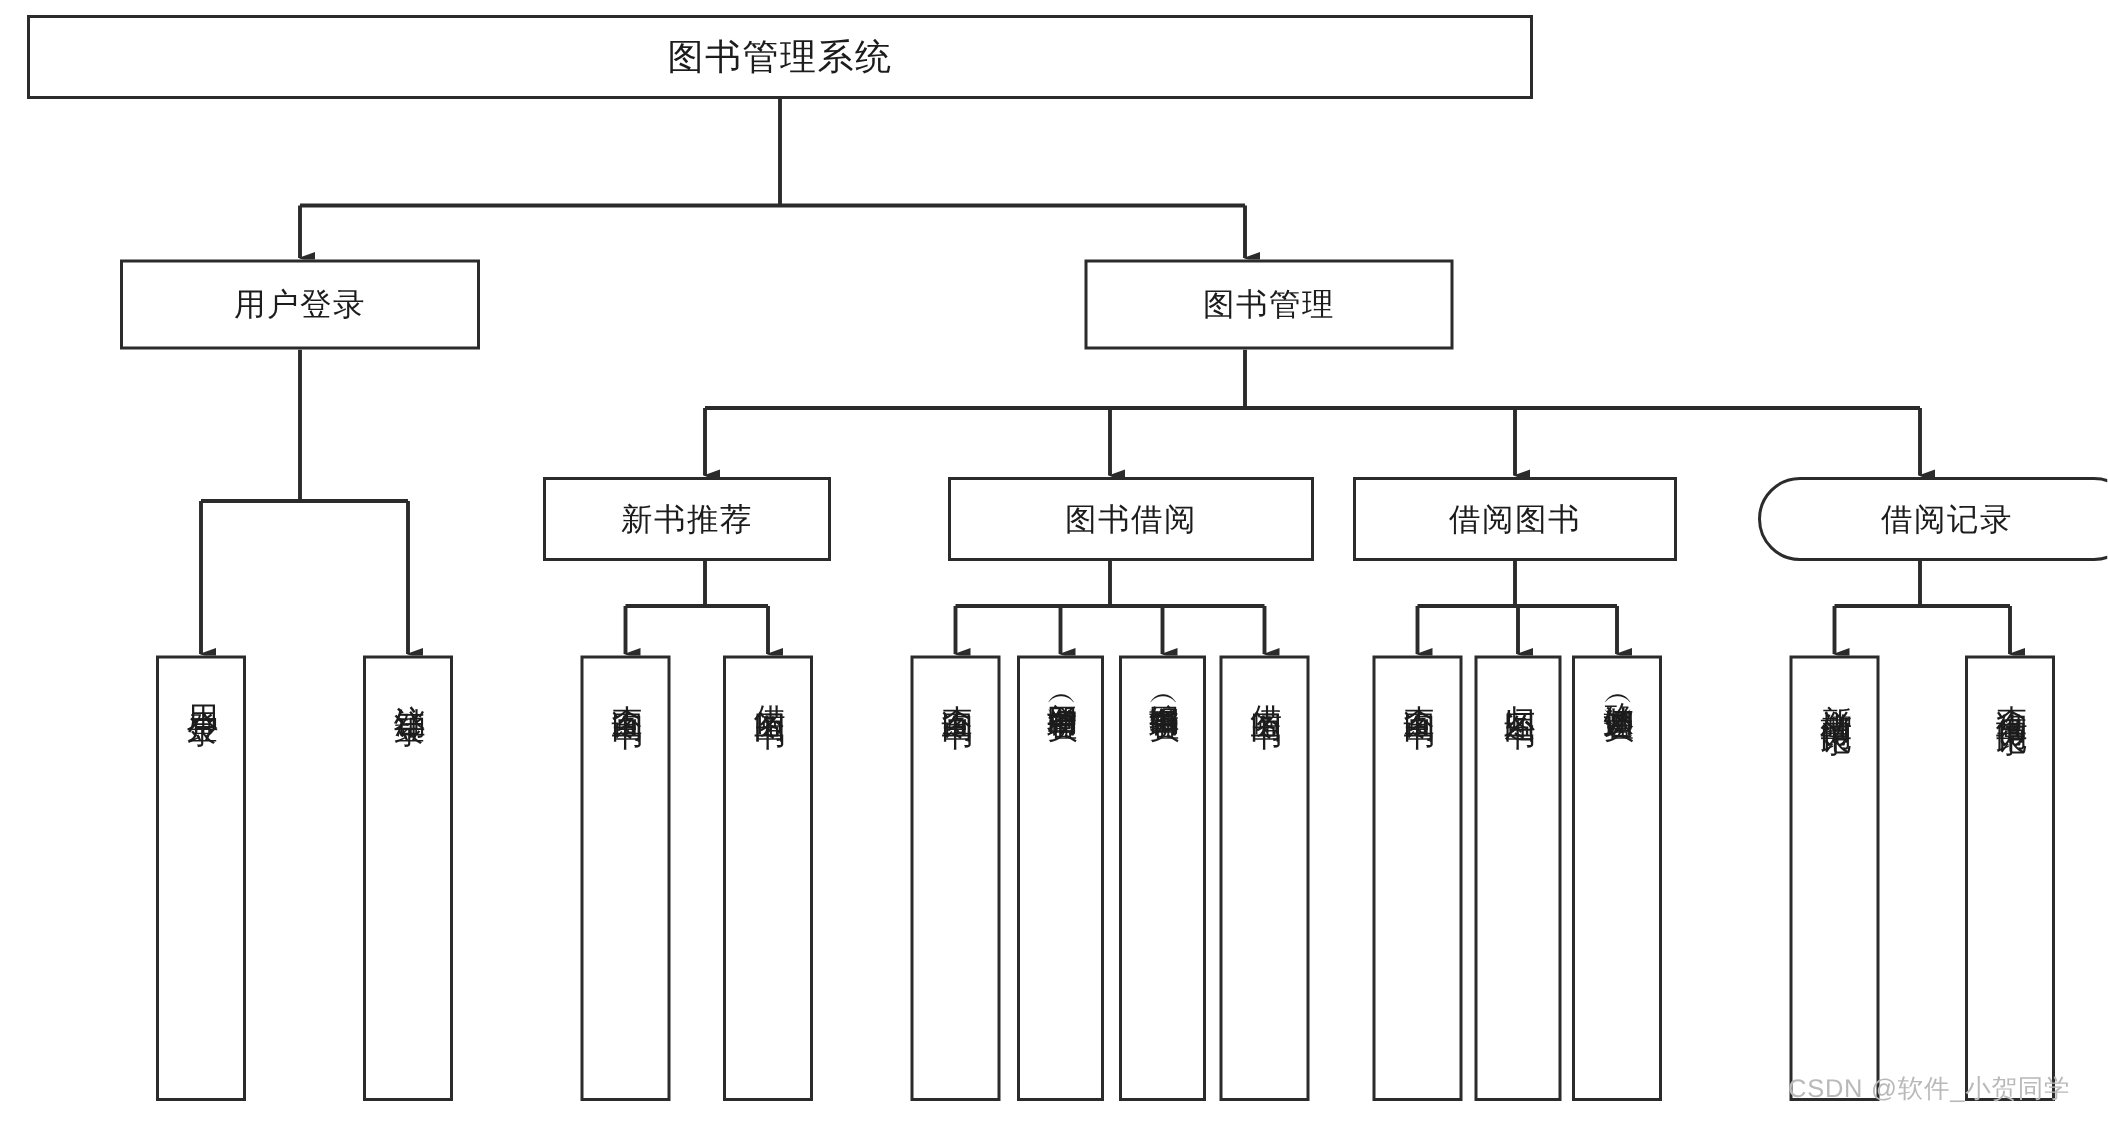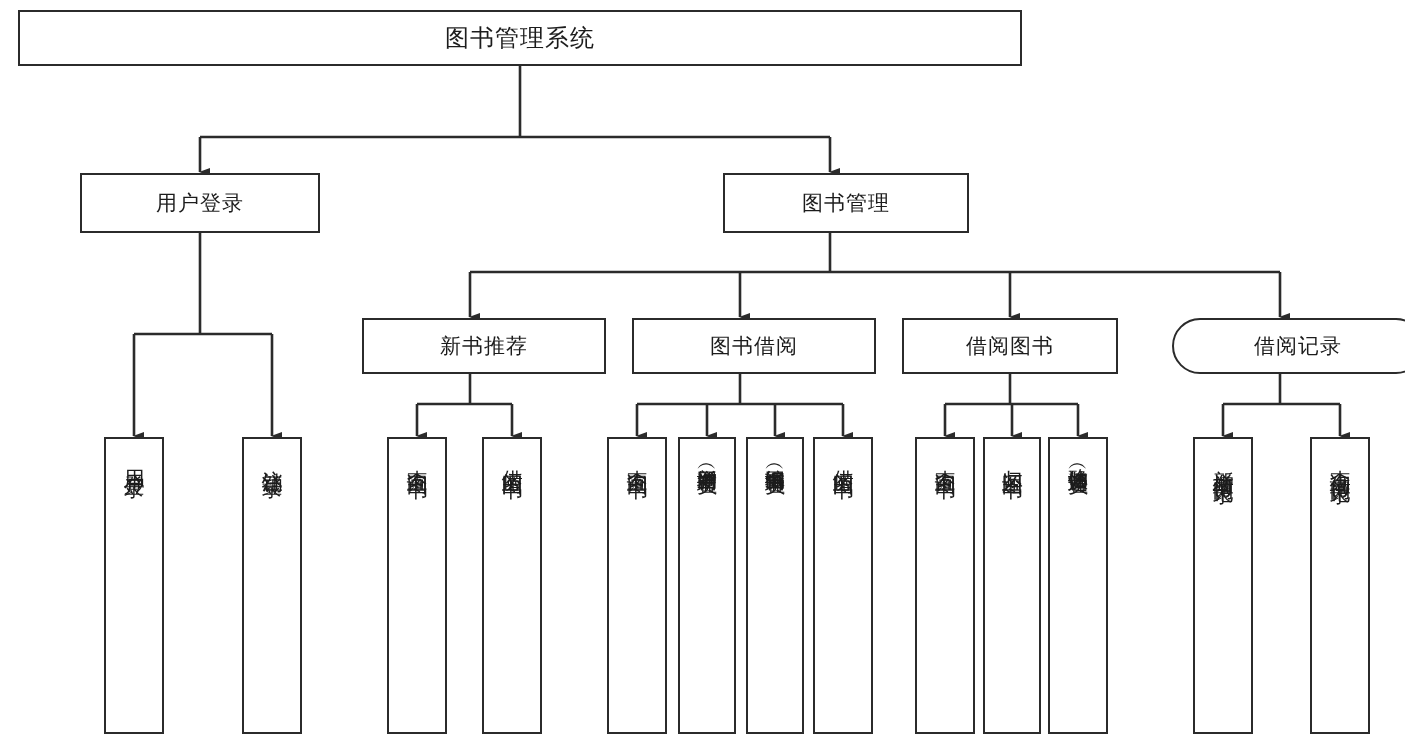--- a/index.html
+++ b/index.html
@@ -118,21 +118,21 @@
   <div id="nodes">
       <div class="node root horiz" style="left: 18px; top: 10px; width: 1004px; height: 56px;">
         <span>图书管理系统</span>
       </div>
       <div class="node lvl2 horiz" style="left: 80px; top: 173px; width: 240px; height: 60px;">
         <span>用户登录</span>
       </div>
       <div class="node lvl2 horiz" style="left: 712px; top: 173px; width: 246px; height: 60px; margin-left: 11px;">
         <span>图书管理</span>
       </div>
-      <div class="node lvl3 horiz" style="left: 362px; top: 318px; width: 244px; height: 56px;">
+      <div class="node lvl3 horiz" style="left: 362px; top: 318px; width: 192px; height: 56px;">
         <span>新书推荐</span>
       </div>
       <div class="node lvl3 horiz" style="left: 632px; top: 318px; width: 244px; height: 56px;">
         <span>图书借阅</span>
       </div>
       <div class="node lvl3 horiz" style="left: 902px; top: 318px; width: 216px; height: 56px;">
         <span>借阅图书</span>
       </div>
       <div class="node lvl3 horiz" style="left: 1172px; top: 318px; width: 252px; height: 56px; border-radius: 28px;">
         <span>借阅记录</span>
@@ -171,14 +171,15 @@
         <span class="vlabel tall">确认归还（管理员）</span>
       </div>
       <div class="node leaf vert" style="left: 1193px; top: 437px; width: 60px; height: 297px;">
         <span class="vlabel">新增借阅记录</span>
       </div>
       <div class="node leaf vert" style="left: 1310px; top: 437px; width: 60px; height: 297px;">
         <span class="vlabel">查询借阅记录</span>
       </div>
     </div>
 
+  <div class="watermark" style="left: 1192px; top: 714px;">CSDN @软件_小贺同学</div>
 
 </div>
 
 </body></html>

